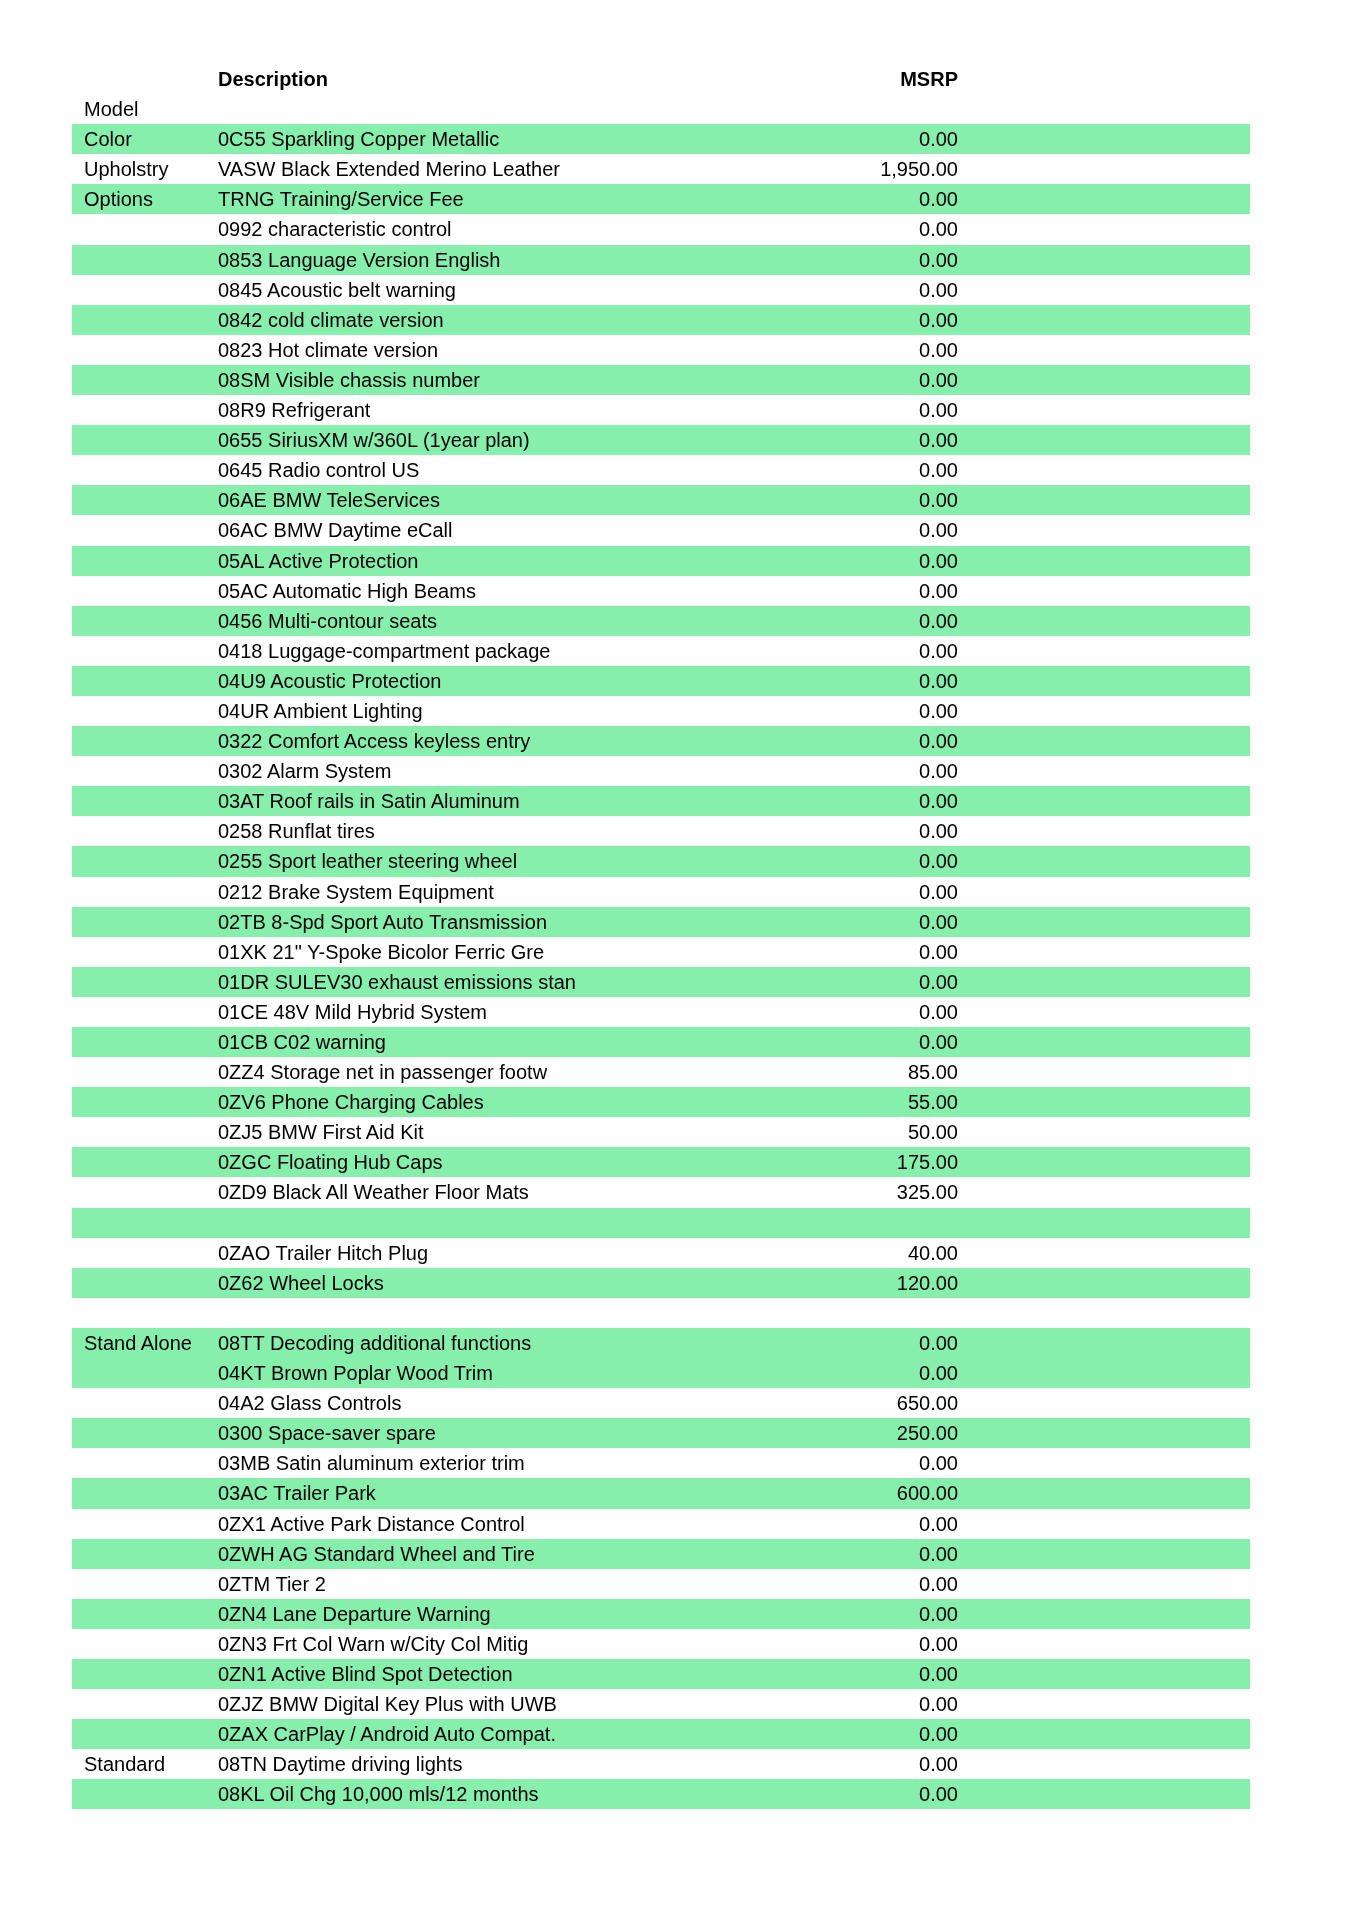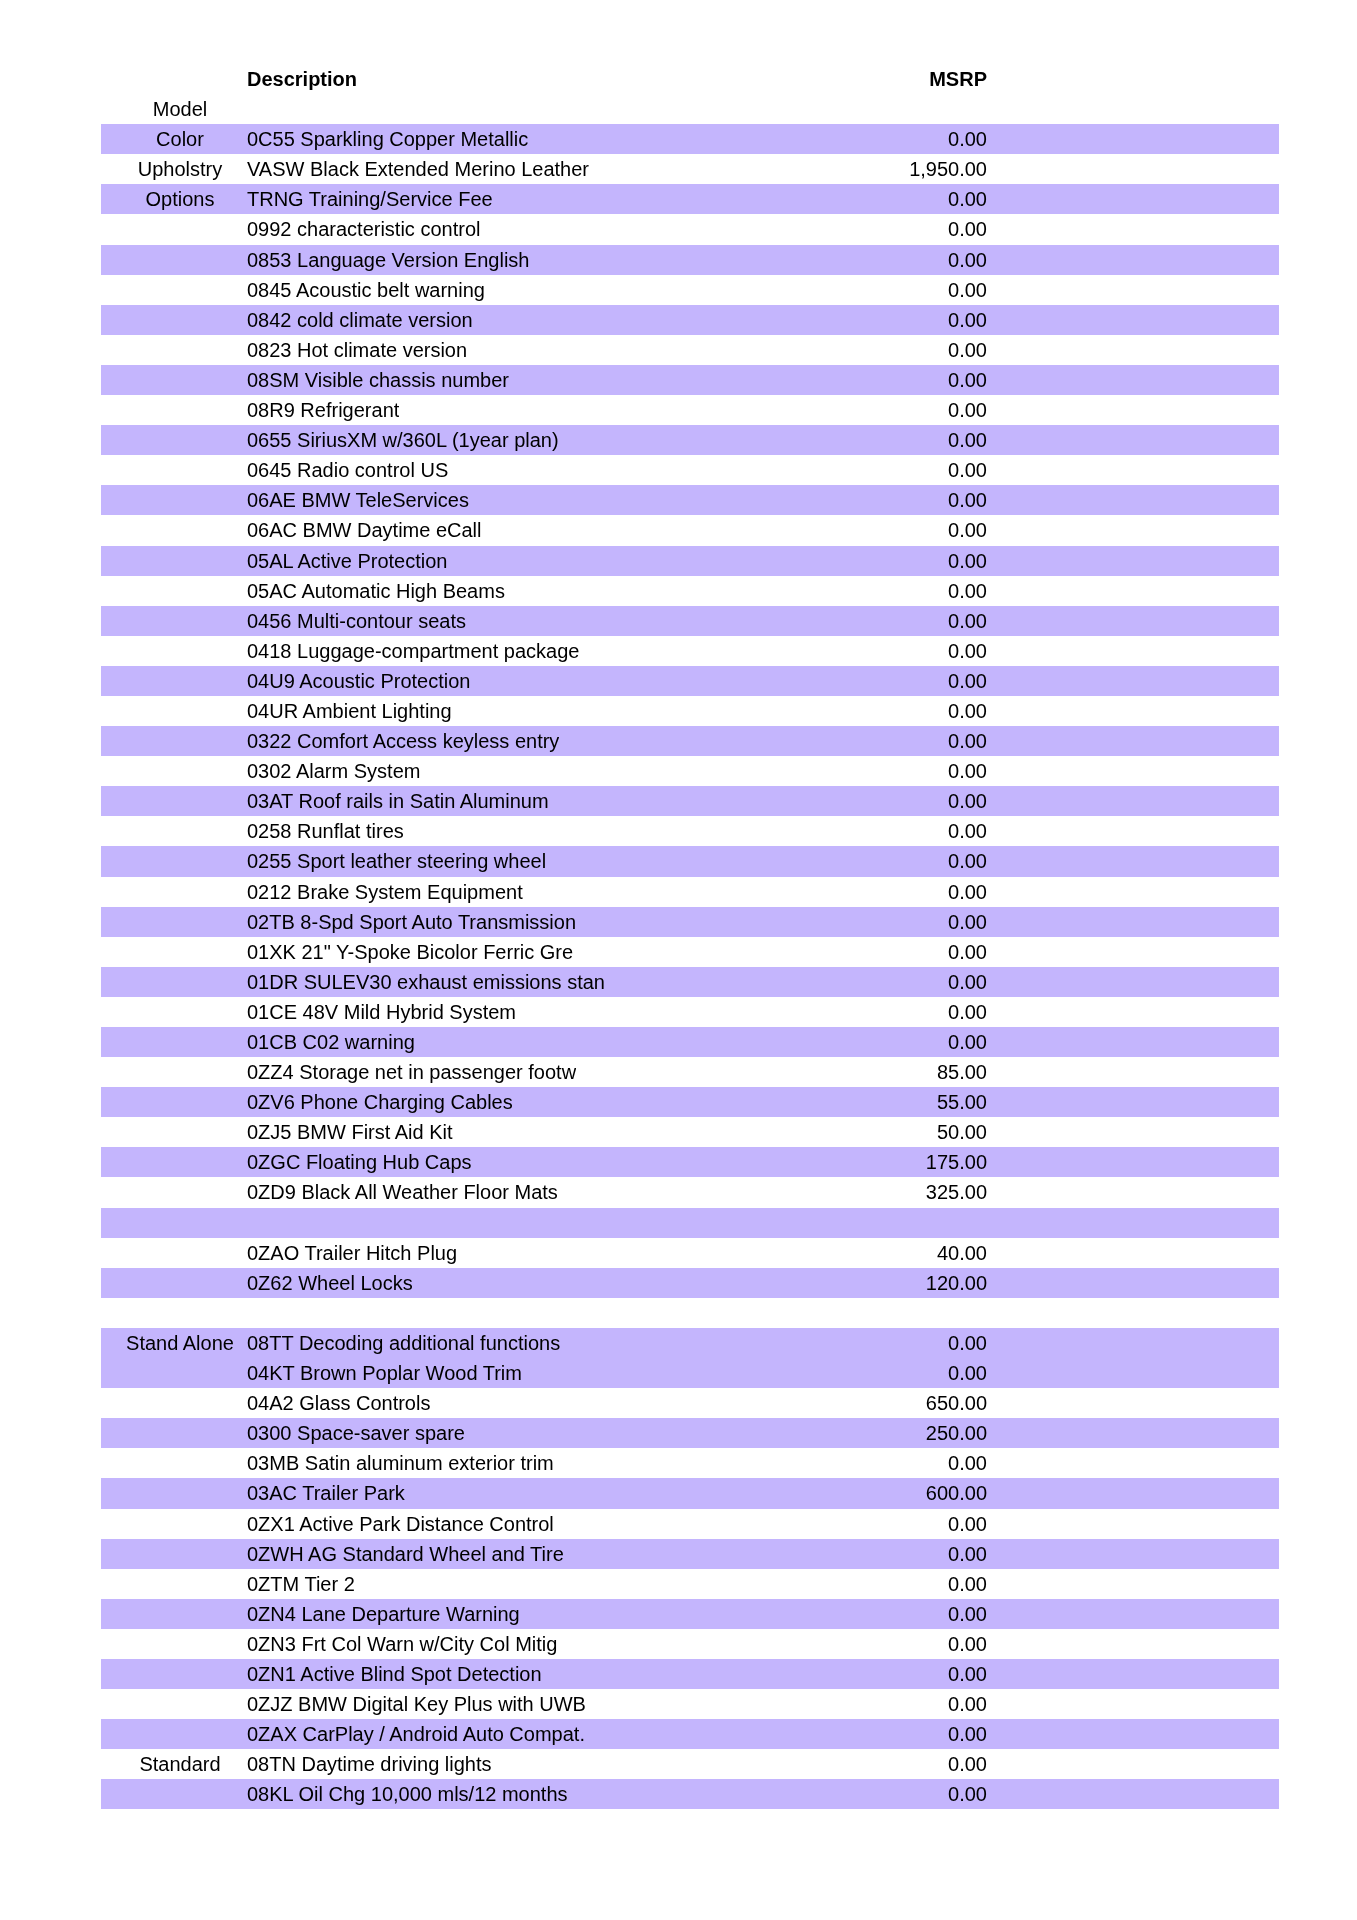--- a/index.html
+++ b/index.html
@@ -10,39 +10,38 @@
   body {
     width: 1357px;
     height: 1920px;
     position: relative;
     font-family: "Liberation Sans", sans-serif;
     color: #000000;
     overflow: hidden;
   }
   .sheet {
     position: absolute;
-    left: 101px;
+    left: 72px;
     top: 64px;
     width: 1178px;
   }
   .trow {
     display: grid;
     grid-template-columns: 146px 1fr 292px;
     height: 30.1px;
     line-height: 30.1px;
     font-size: 20px;
     white-space: nowrap;
   }
   .trow.alt {
-    background: #c4b5fd;
+    background: #86efac;
   }
   .trow .cat {
     padding-left: 12px;
     overflow: hidden;
-    text-align: center;
   }
   .trow .desc {
     overflow: hidden;
   }
   .trow .desc, .trow .msrp {
     
   }
   .trow .mid {
     display: flex;
     justify-content: space-between;

